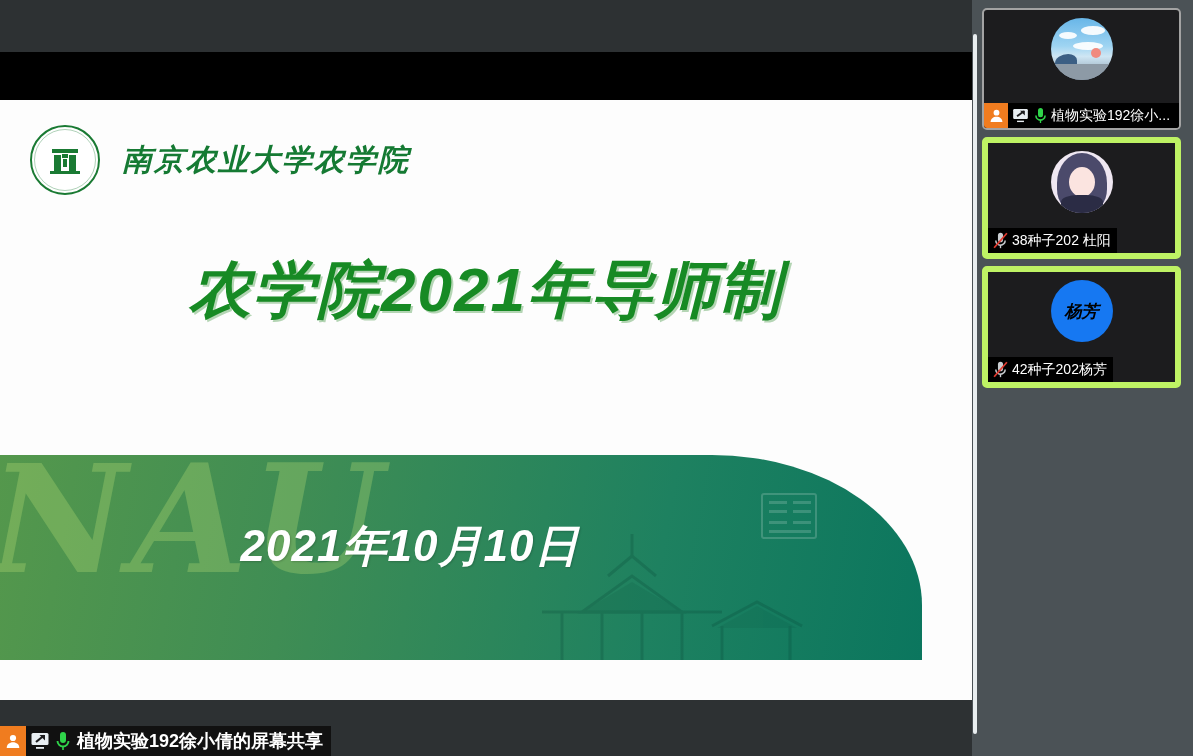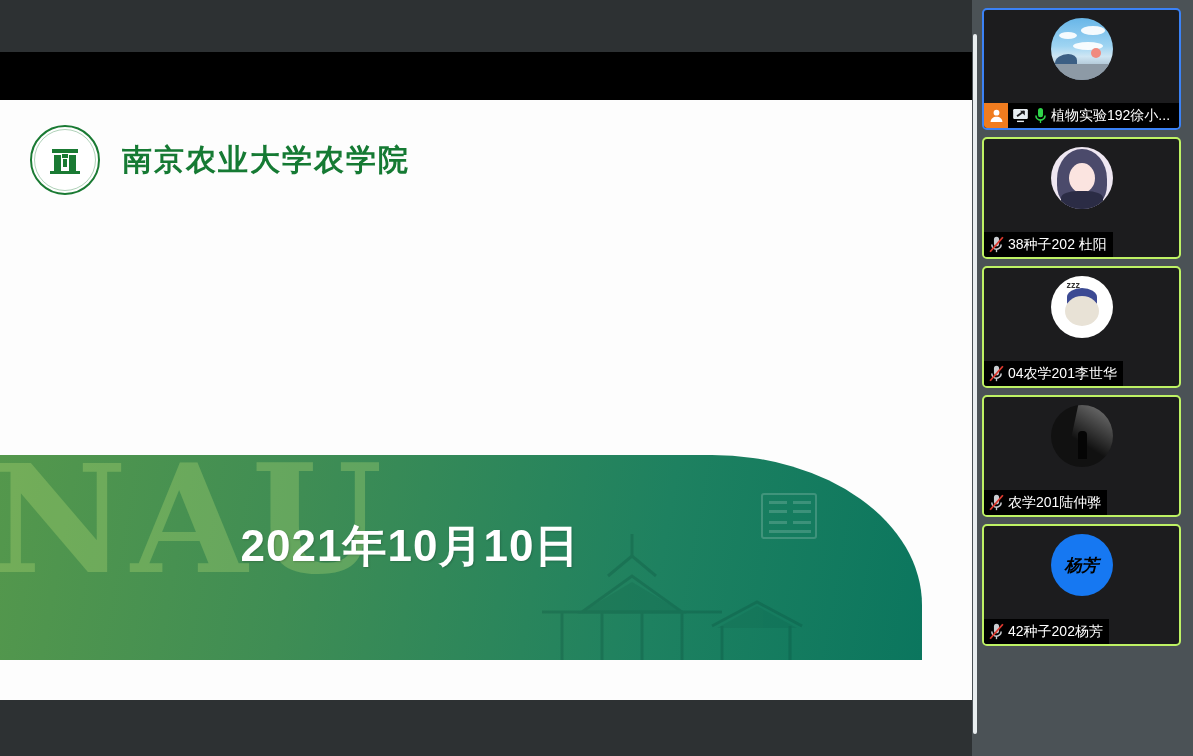--- a/index.html
+++ b/index.html
@@ -12,21 +12,21 @@
 
   
   #share-region{ position:absolute; left:0; top:0; width:972px; height:756px; background:#000; }
 
   .topbar{ position:absolute; left:0; top:0; width:972px; height:52px; background:#2d3133; }
   .black-gap-top{ position:absolute; left:0; top:52px; width:972px; height:48px; background:#000; }
 
   
   #slide{
     position:absolute; left:0; top:100px; width:972px; height:626px;
-    background:#fdfdfd; overflow:hidden;
+    background:#fdfdfd; overflow:hidden;font-style:italic;
   }
 
   .slide-header{ position:absolute; left:0; top:20px; width:100%; height:80px; display:flex; align-items:center; }
   .logo-wrap{ margin-left:30px; width:70px; height:70px; position:relative; }
   .logo-circle{
     position:absolute; inset:0; border-radius:50%;
     border:2.5px solid #1a7a33; background:#fff;
   }
   .logo-inner{
     position:absolute; left:50%; top:50%; transform:translate(-50%,-50%);
@@ -99,23 +99,23 @@
     position:absolute; left:972px; top:0; width:221px; height:756px;
     background:#4b5256;
   }
   .scroll-track{
     position:absolute; left:1px; top:34px; width:4px; height:700px;
     background:#e9eef0; border-radius:2px;
   }
   .tiles{ position:absolute; left:10px; top:8px; width:200px; }
   .tile{
     position:relative; width:199px; height:122px; margin-bottom:7px;
-    background:#1c1c1e; border:2px solid #bef264; border-radius:5px; overflow:hidden;
-  }
-  .tile.active{ border:2px solid #3b82f6; }
+    background:#1c1c1e; border:6px solid #bef264; border-radius:5px; overflow:hidden;
+  }
+  .tile.active{ border:2px solid #a3a3a3; }
   .avatar{
     position:absolute; left:50%; top:8px; transform:translateX(-50%);
     width:62px; height:62px; border-radius:50%; overflow:hidden;
   }
   .nameplate{
     position:absolute; left:0; bottom:0; height:25px;
     background:#000; display:flex; align-items:center; gap:3px; padding:0 6px 0 4px;
     max-width:100%;
   }
   .tile.active .nameplate{ width:100%; padding-left:0; }
@@ -175,20 +175,21 @@
             <rect x="6" y="10" width="7" height="16" fill="#1a7a33"></rect>
             <rect x="21" y="10" width="7" height="16" fill="#1a7a33"></rect>
             <path d="M14 9 h6 v4 h-6 z M15 14 h4 v8 h-4 z" fill="#1a7a33"></path>
             <rect x="2" y="26" width="30" height="3" fill="#1a7a33"></rect>
           </svg>
         </div>
         <div class="univ-name">南京农业大学农学院</div>
       </div>
 
       <div class="slide-title">
+        <span>农学院2021年导师制</span>
       </div>
 
       <div class="banner">
         <div class="nau">NAU</div>
 
         <svg class="gate" viewBox="0 0 340 150" aria-hidden="true">
           <g fill="none" stroke="#063f32" stroke-width="3">
             <path d="M40 148 V96 M80 148 V96 M120 148 V96 M160 148 V96"></path>
             <path d="M20 96 H200"></path>
             <path d="M60 96 L110 60 L160 96 Z"></path>
@@ -212,20 +213,44 @@
         </div>
 
         <div class="banner-date">2021年10月10日</div>
 
       </div>
 
     </div>
 
     <div class="footerbar"></div>
 
+    <div class="share-label">
+      <span class="host-badge">
+        <svg width="16" height="16" viewBox="0 0 16 16" aria-hidden="true">
+          <circle cx="8" cy="5" r="3.1" fill="#fff"></circle>
+          <path d="M1.7 15c0-3.5 2.8-5.7 6.3-5.7s6.3 2.2 6.3 5.7z" fill="#fff"></path>
+        </svg>
+      </span>
+      <span class="ic">
+        <svg width="22" height="22" viewBox="0 0 22 22" aria-hidden="true">
+          <rect x="2.5" y="3" width="17" height="12" rx="1.5" fill="#e8eef2"></rect>
+          <rect x="7" y="17" width="8" height="1.8" fill="#e8eef2"></rect>
+          <path d="M7 12 L15 5.5" stroke="#1c1c1e" stroke-width="2.2" fill="none"></path>
+          <path d="M10.5 5 H16 V10.5 Z" fill="#1c1c1e"></path>
+        </svg>
+      </span>
+      <span class="ic">
+        <svg width="18" height="22" viewBox="0 0 18 22" aria-hidden="true">
+          <rect x="6" y="2" width="6" height="11" rx="3" fill="#2fd44a"></rect>
+          <path d="M3.5 11 a5.5 5.5 0 0 0 11 0" stroke="#2fd44a" stroke-width="1.9" fill="none"></path>
+          <rect x="8.2" y="16" width="1.6" height="4" fill="#2fd44a"></rect>
+        </svg>
+      </span>
+      <span class="txt">植物实验192徐小倩的屏幕共享</span>
+    </div>
   </div>
 
   <div id="panel">
     <div class="scroll-track"></div>
 
     <div class="tiles">
 
       <div class="tile active">
         <div class="avatar">
           <div class="av-sky">
@@ -277,75 +302,36 @@
               <rect x="7" y="2" width="6" height="11" rx="3" fill="#c9cdd1"></rect>
               <path d="M4.5 11 a5.5 5.5 0 0 0 11 0" stroke="#c9cdd1" stroke-width="1.8" fill="none"></path>
               <rect x="9.2" y="16" width="1.6" height="4" fill="#c9cdd1"></rect>
               <path d="M2.5 19.5 L17.5 2.5" stroke="#e03a2f" stroke-width="2.1"></path>
             </svg>
           </span>
           <span class="nm">38种子202 杜阳</span>
         </div>
       </div>
 
+
+
+
       <div class="tile">
         <div class="avatar">
-          <div class="av-snorlax">
-              <span class="z">zzz</span>
-              <span class="cap"></span>
-              <span class="b"></span>
-            </div>
+          <div class="av-initials">杨芳</div>
         </div>
         <div class="nameplate">
           <span class="ic">
             <svg width="17" height="19" viewBox="0 0 20 22" aria-hidden="true">
               <rect x="7" y="2" width="6" height="11" rx="3" fill="#c9cdd1"></rect>
               <path d="M4.5 11 a5.5 5.5 0 0 0 11 0" stroke="#c9cdd1" stroke-width="1.8" fill="none"></path>
               <rect x="9.2" y="16" width="1.6" height="4" fill="#c9cdd1"></rect>
               <path d="M2.5 19.5 L17.5 2.5" stroke="#e03a2f" stroke-width="2.1"></path>
             </svg>
           </span>
-          <span class="nm">04农学201李世华</span>
-        </div>
-      </div>
-
-      <div class="tile">
-        <div class="avatar">
-          <div class="av-dark">
-              <span class="beam"></span>
-              <span class="fig"></span>
-            </div>
-        </div>
-        <div class="nameplate">
-          <span class="ic">
-            <svg width="17" height="19" viewBox="0 0 20 22" aria-hidden="true">
-              <rect x="7" y="2" width="6" height="11" rx="3" fill="#c9cdd1"></rect>
-              <path d="M4.5 11 a5.5 5.5 0 0 0 11 0" stroke="#c9cdd1" stroke-width="1.8" fill="none"></path>
-              <rect x="9.2" y="16" width="1.6" height="4" fill="#c9cdd1"></rect>
-              <path d="M2.5 19.5 L17.5 2.5" stroke="#e03a2f" stroke-width="2.1"></path>
-            </svg>
-          </span>
-          <span class="nm">农学201陆仲骅</span>
-        </div>
-      </div>
-
-
-      <div class="tile">
-        <div class="avatar">
-          <div class="av-initials">杨芳</div>
-        </div>
-        <div class="nameplate">
-          <span class="ic">
-            <svg width="17" height="19" viewBox="0 0 20 22" aria-hidden="true">
-              <rect x="7" y="2" width="6" height="11" rx="3" fill="#c9cdd1"></rect>
-              <path d="M4.5 11 a5.5 5.5 0 0 0 11 0" stroke="#c9cdd1" stroke-width="1.8" fill="none"></path>
-              <rect x="9.2" y="16" width="1.6" height="4" fill="#c9cdd1"></rect>
-              <path d="M2.5 19.5 L17.5 2.5" stroke="#e03a2f" stroke-width="2.1"></path>
-            </svg>
-          </span>
           <span class="nm">42种子202杨芳</span>
         </div>
       </div>
 
     </div>
   </div>
 
 </div>
 
 </body></html>

